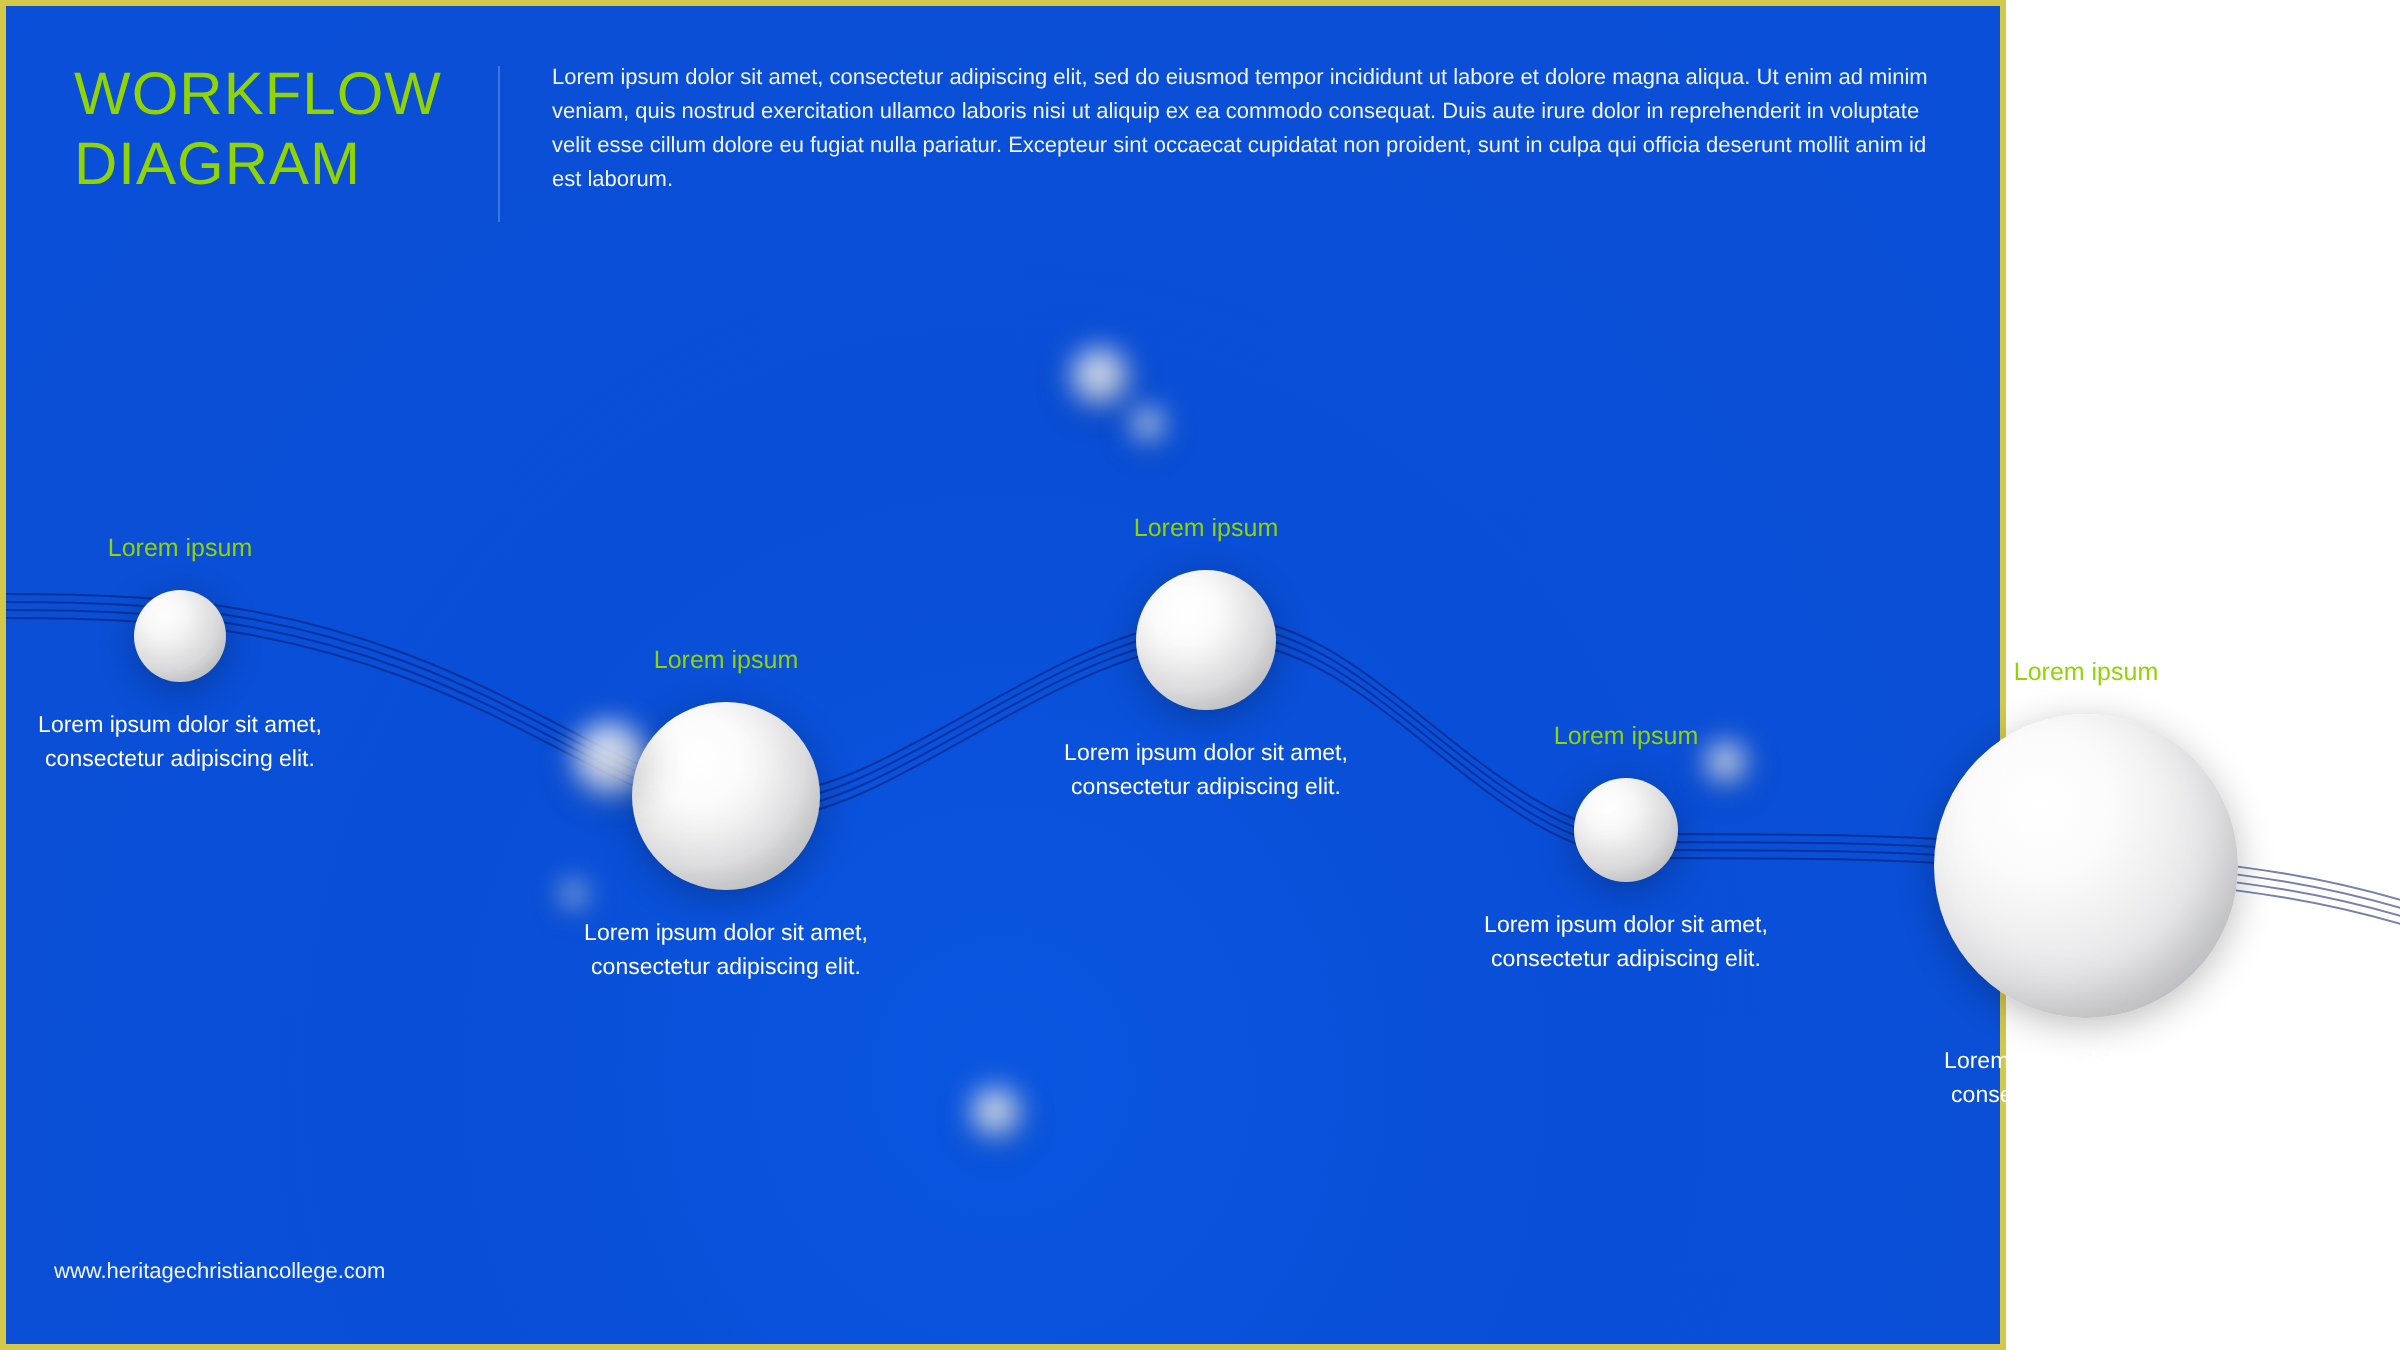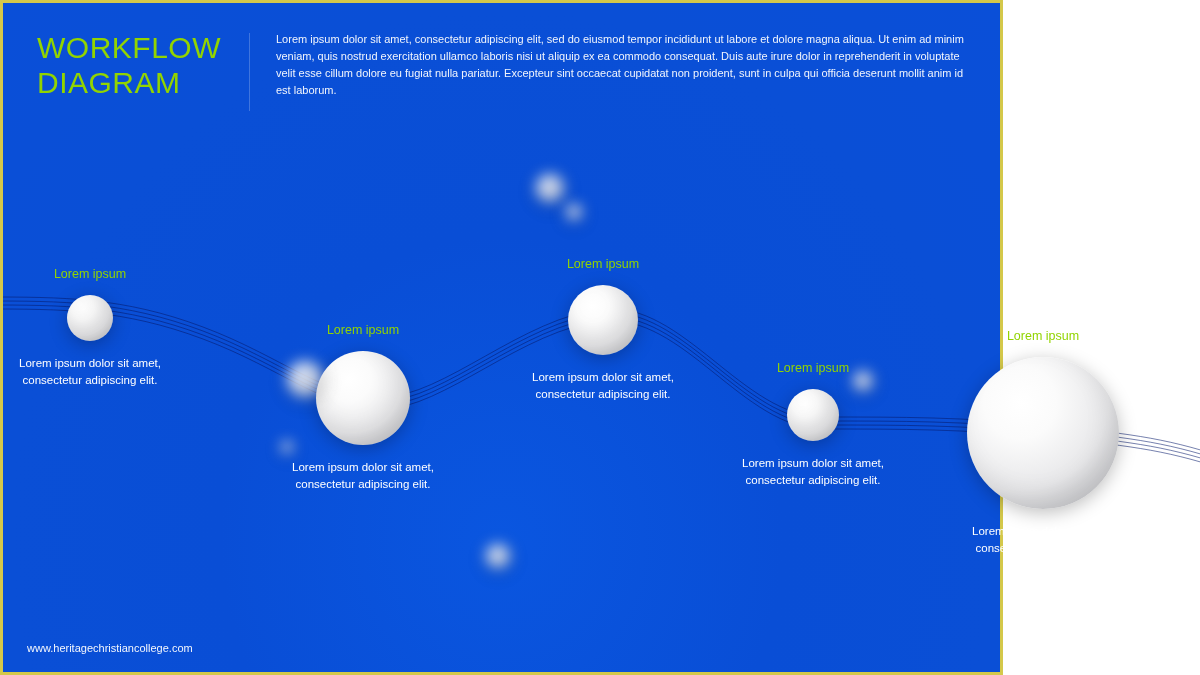--- a/index.html
+++ b/index.html
@@ -27,21 +27,21 @@
   }
   .intro {
     flex: 1;
     font-size: 11px;
     line-height: 1.55;
     padding-left: 26px;
     color: rgba(255,255,255,0.94);
     max-width: 900px;
   }
   .footer {
-    position: absolute; left: 24px; bottom: 18px;
+    position: absolute; left: 24px; bottom: 30px;
     font-size: 11px; color: rgba(255,255,255,0.95); text-align: right;
   }
   svg.canvas { position: absolute; left:0; top:0; width:1200px; height:675px; pointer-events:none; }
   .sphere {
     position: absolute;
     border-radius: 50%;
     background: radial-gradient(circle at 35% 30%, #ffffff 0%, #fbfbfb 25%, #e7e7e9 60%, #b8b9bd 95%);
     box-shadow: inset -10px -14px 24px rgba(0,0,0,0.08), 0 4px 18px rgba(0,0,0,0.25);
   }
   .blur { filter: blur(7px); opacity: 0.85; }

